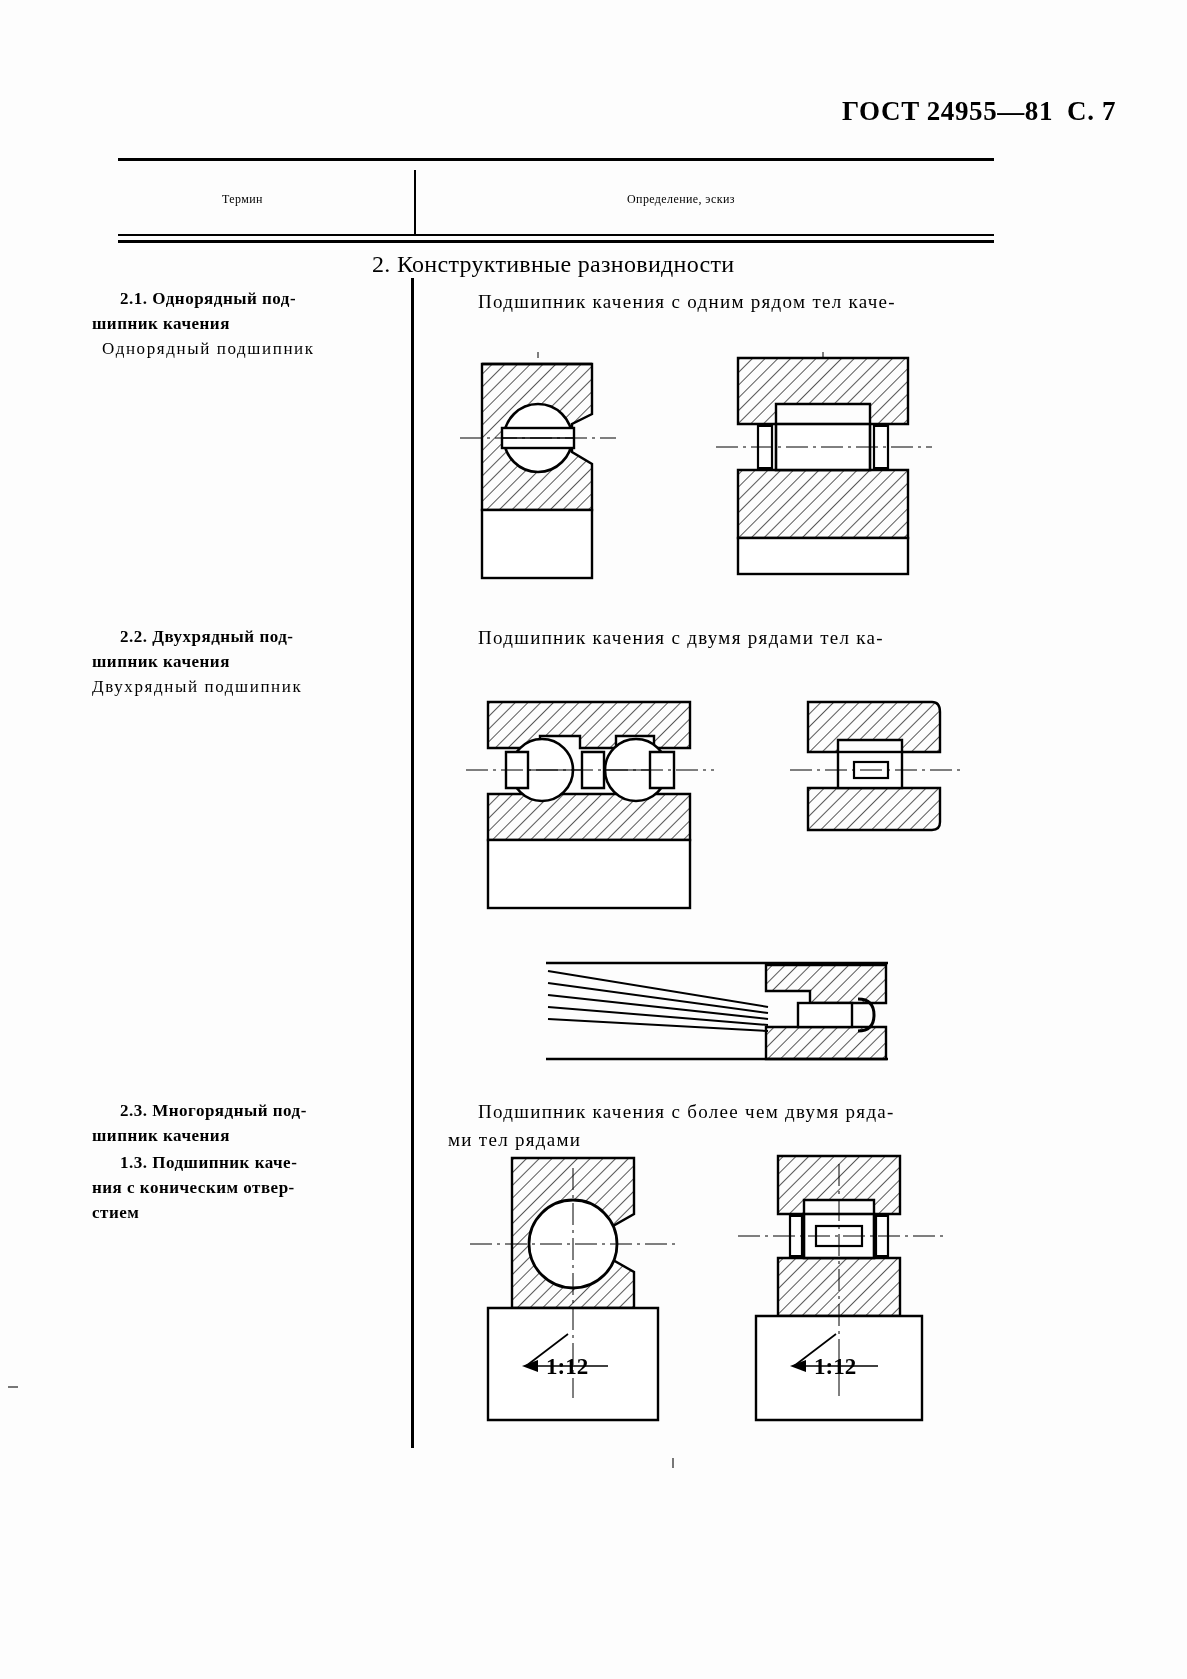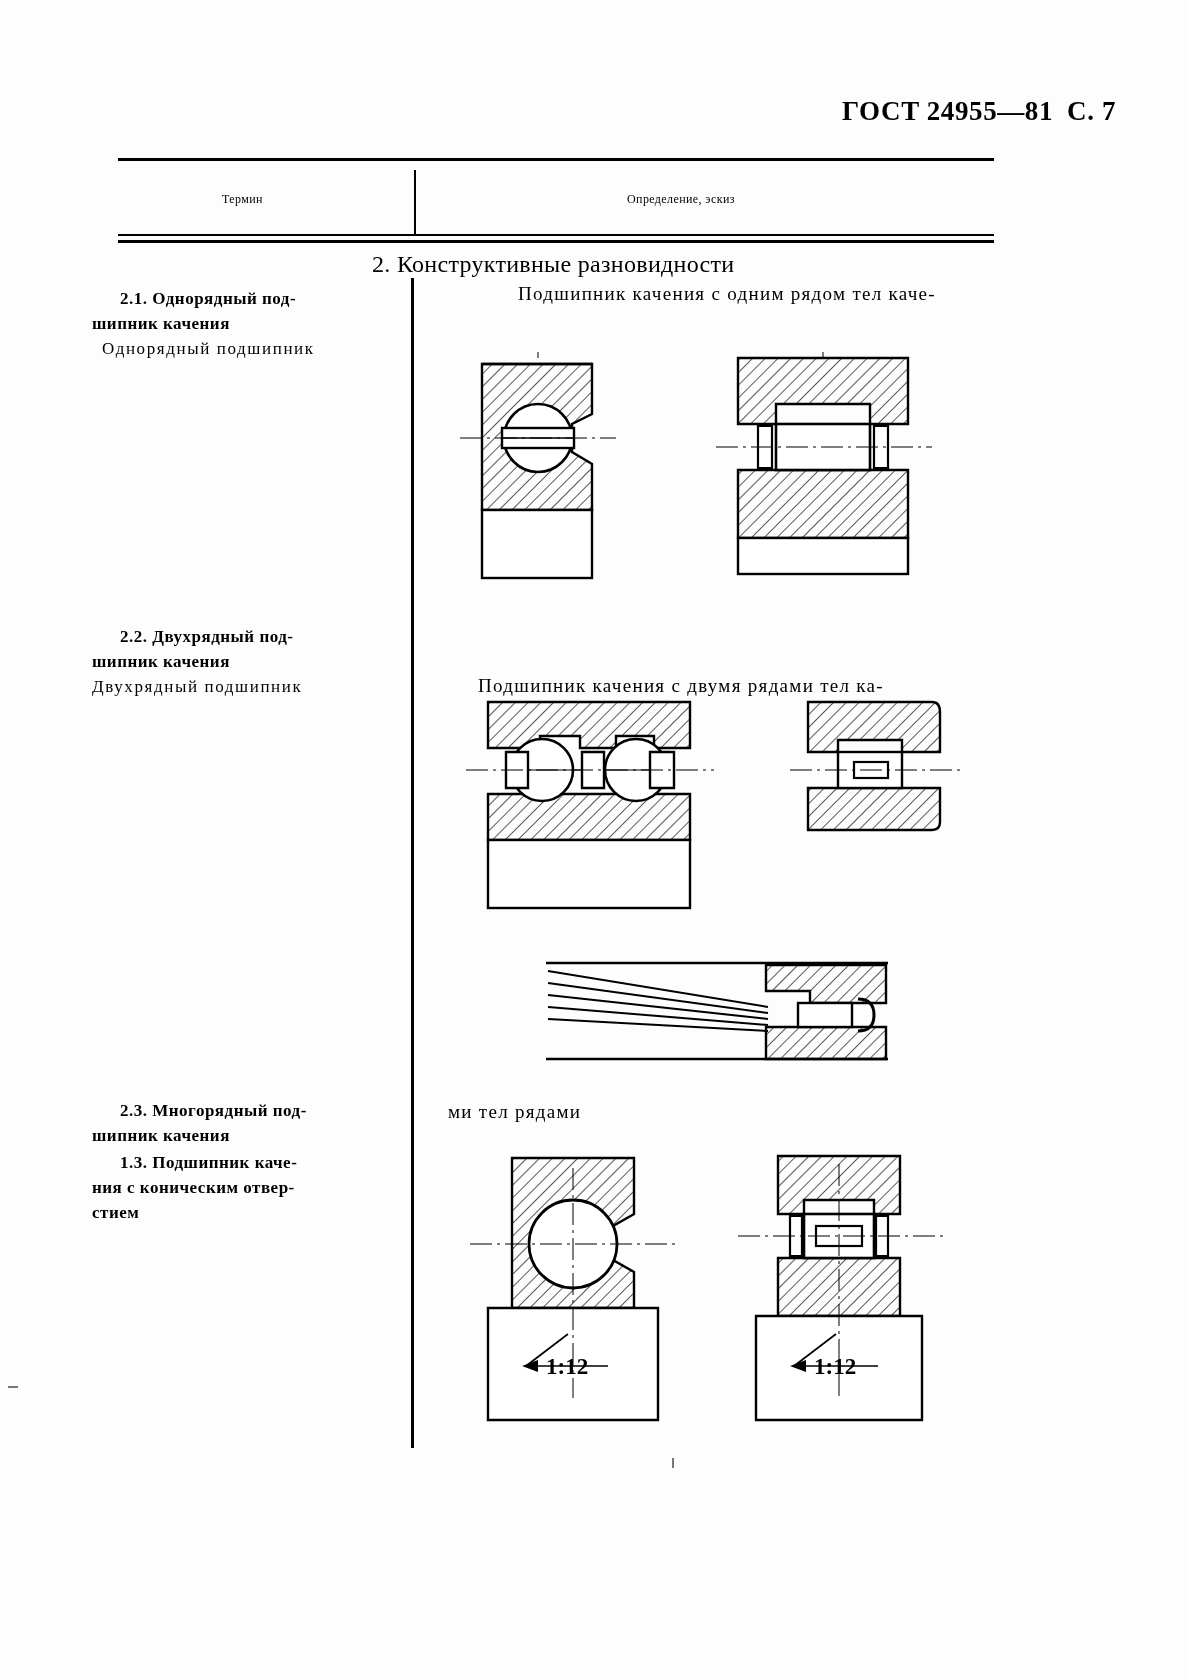--- a/index.html
+++ b/index.html
@@ -116,22 +116,22 @@
   .def-block {
     position: absolute;
     left: 448px;
     width: 548px;
     font-size: 19px;
     line-height: 28px;
     letter-spacing: 1.3px;
     text-align: justify;
   }
   .def-block p { margin: 0; text-indent: 30px; }
-  .def-21 { top: 280px; margin-left: 40px; }
-  .def-22 { top: 624px; margin-top: 48px; }
+  .def-21 { top: 288px; }
+  .def-22 { top: 624px; }
   .def-23 { top: 1098px; }
 
   
   .fig {
     position: absolute;
   }
   svg { display: block; }
 
   .fig-21 { left: 440px; top: 352px; }
   .fig-22 { left: 440px; top: 688px; }
@@ -293,20 +293,21 @@
 
   <div class="term-block term-24">
     <div class="term-title">
       <span>1.3. Подшипник каче-</span><br>
       <span class="no-indent">ния с коническим отвер-</span><br>
       <span class="no-indent">стием</span>
     </div>
   </div>
 
   <div class="def-block def-23">
+    <p>Подшипник качения с более чем двумя ряда-</p>
     <p style="text-indent:0">ми тел рядами</p>
   </div>
 
   <div class="fig fig-24">
     <svg width="520" height="300" viewBox="0 0 520 300">
 
       <g>
         <path d="M52 10 H174 V66 L146 82 V108 L174 124 V160 H52 V10 Z" fill="url(#h45)" stroke="#000" stroke-width="2.4"></path>
         <circle cx="113" cy="96" r="44" fill="#fff" stroke="#000" stroke-width="2.8"></circle>
 

